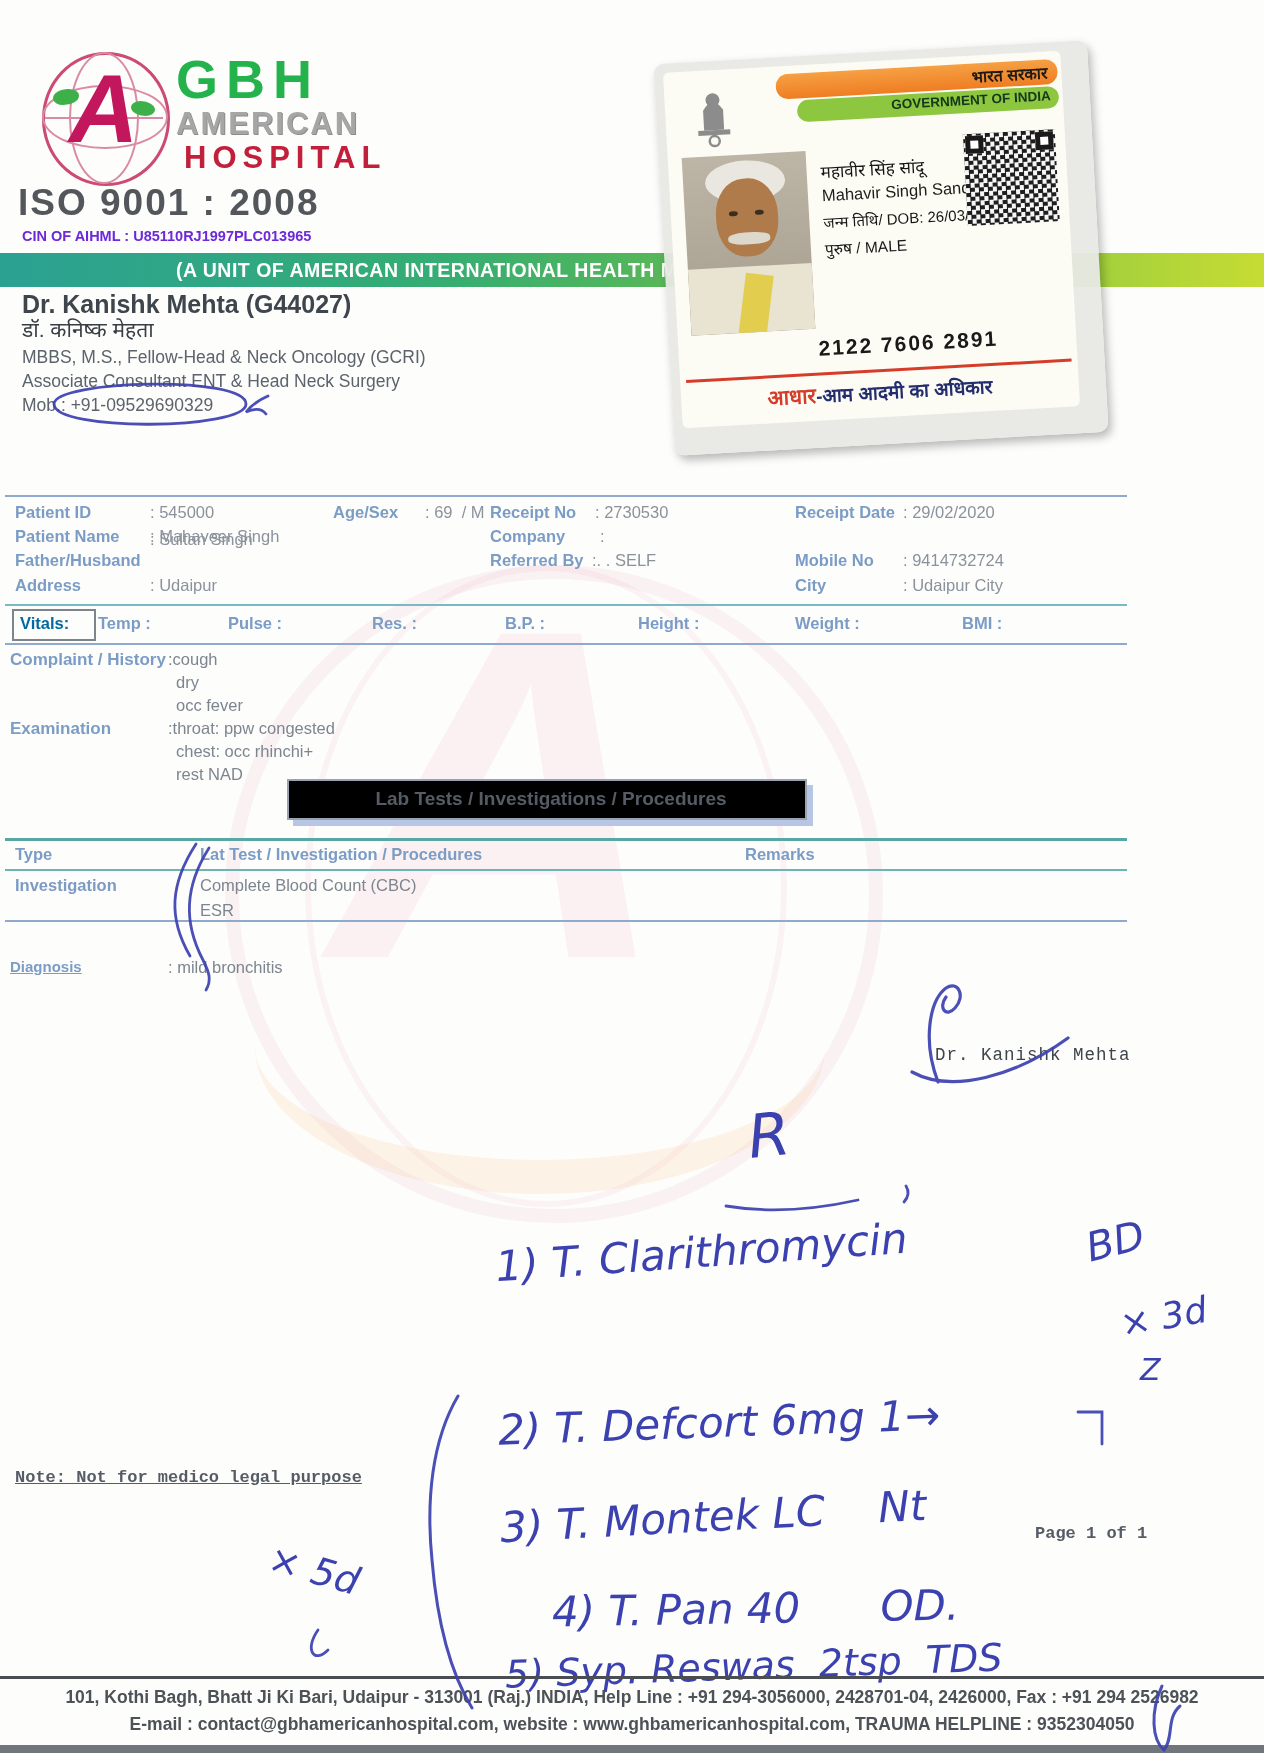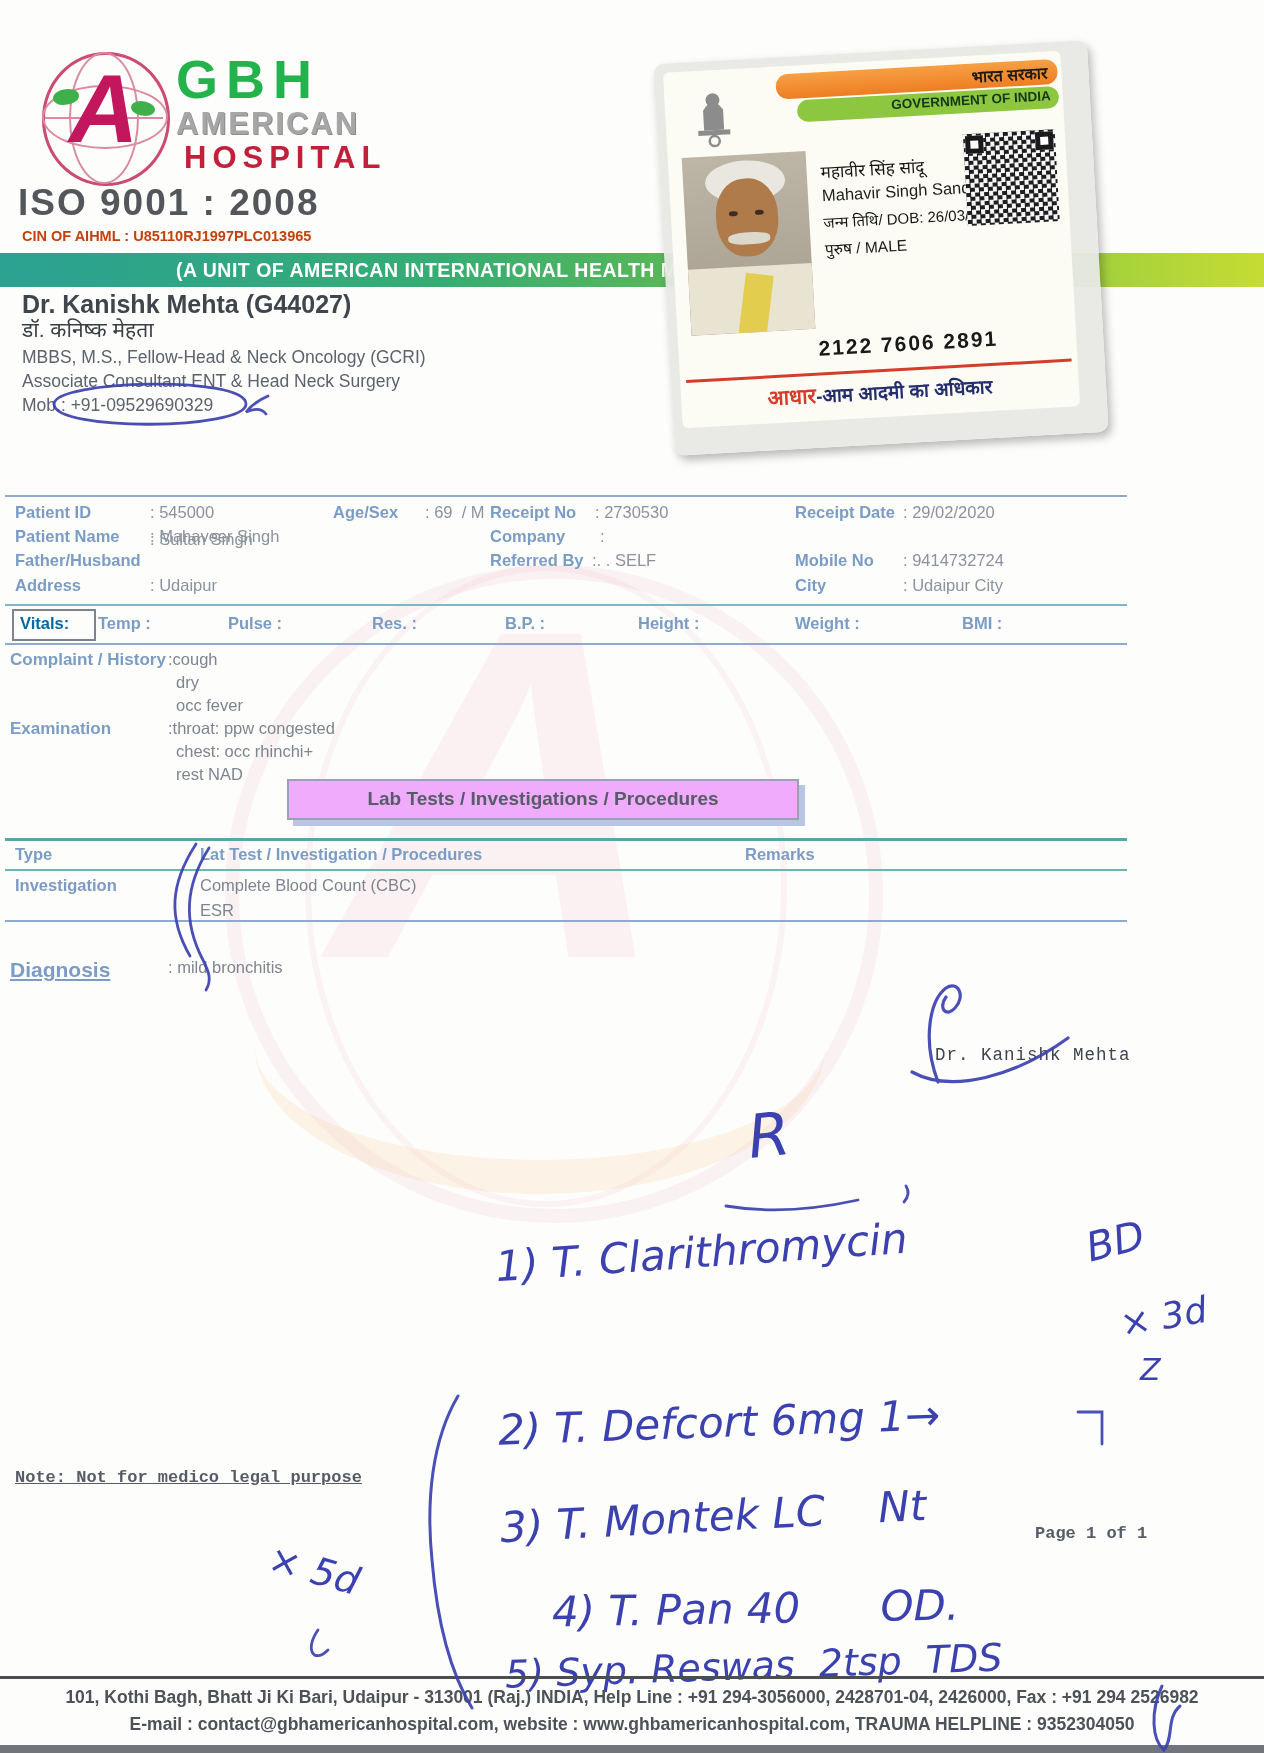--- a/index.html
+++ b/index.html
@@ -21,21 +21,21 @@
   .globe .mer1{position:absolute;left:24px;top:-3px;width:66px;height:128px;border:2px solid #d98aa5;border-radius:50%;}
   .globe .mer2{position:absolute;left:-3px;top:30px;width:122px;height:60px;border:2px solid #d98aa5;border-radius:50%;}
   .globe .eq{position:absolute;left:0;top:62px;width:118px;height:2px;background:#d98aa5;}
   .globe .bigA{position:absolute;left:24px;top:6px;font-size:96px;font-weight:bold;font-style:italic;color:#c2175c;line-height:1;}
   .globe .leaf1{position:absolute;left:8px;top:34px;width:26px;height:16px;background:#3db04a;border-radius:60% 40% 60% 40%;}
   .globe .leaf2{position:absolute;left:86px;top:46px;width:24px;height:15px;background:#3db04a;border-radius:40% 60% 40% 60%;}
   .brand-gbh{position:absolute;left:176px;top:48px;font-size:54px;font-weight:bold;letter-spacing:8px;color:#23b24b;}
   .brand-american{position:absolute;left:176px;top:106px;font-size:31px;font-weight:bold;letter-spacing:2px;color:#a6a6a6;text-shadow:1px 1px 0 #8c8c8c;}
   .brand-hospital{position:absolute;left:184px;top:140px;font-size:31px;font-weight:bold;letter-spacing:6px;color:#c21f3a;}
   .iso{position:absolute;left:18px;top:182px;font-size:37px;font-weight:bold;letter-spacing:2px;color:#53575c;}
-  .cin{position:absolute;left:22px;top:228px;font-size:14.5px;font-weight:bold;color:#c2410c;}
+  .cin{position:absolute;left:22px;top:228px;font-size:14.5px;font-weight:bold;color:#6d28d9;}
   
   .banner{position:absolute;left:0;top:253px;width:100%;height:34px;
           background:linear-gradient(90deg,#2ba193 0%,#35ad72 35%,#66bb4e 60%,#9ecf3d 85%,#c6dc33 100%);}
   .banner span{position:absolute;left:176px;top:6px;color:#ffffff;font-weight:bold;font-size:19.5px;letter-spacing:.5px;white-space:pre;}
   
   .doc-name{position:absolute;left:22px;top:290px;font-size:25px;font-weight:bold;color:#3f454d;}
   .doc-hindi{position:absolute;left:22px;top:315px;font-size:21px;color:#393e44;}
   .doc-qual{position:absolute;left:22px;top:347px;font-size:17.5px;color:#5c636c;}
   .doc-desig{position:absolute;left:22px;top:371px;font-size:17.5px;color:#5c636c;}
   .doc-mob{position:absolute;left:22px;top:395px;font-size:17.5px;color:#5c636c;}
@@ -69,21 +69,21 @@
   .aad-redline{position:absolute;left:6px;top:308px;width:386px;height:3px;background:#d63c2a;}
   .aad-slogan{position:absolute;left:0;top:316px;width:100%;text-align:center;font-weight:bold;}
   .aad-slogan .red{color:#d63c2a;font-size:21px;}
   .aad-slogan .blue{color:#242e6e;font-size:19px;}
   
   .vitals-box{position:absolute;left:12px;top:609px;width:80px;height:28px;border:2px solid #7e848c;}
   .vitals-box span{position:absolute;left:6px;top:3px;font-size:16.5px;font-weight:bold;color:#0369a1;}
   .vf{position:absolute;top:614px;font-size:16.5px;font-weight:bold;color:#7b9cc5;white-space:pre;}
   
   .lab-box{position:absolute;left:287px;top:779px;width:508px;height:37px;border:2.5px solid #97a3b0;
-           background:#f0abfc;box-shadow:6px 6px 0 0 #b7c6e2;}
+           background:#000000;box-shadow:6px 6px 0 0 #b7c6e2;padding-left:8px;}
   .lab-box span{display:block;text-align:center;line-height:36px;font-size:19px;font-weight:bold;color:#555c66;}
   
   .foot-sep{position:absolute;left:0;top:1676px;width:100%;height:3px;background:#4a4d52;}
   .foot1{position:absolute;left:0;top:1687px;width:100%;text-align:center;font-size:17.5px;font-weight:bold;color:#4d5258;}
   .foot2{position:absolute;left:0;top:1714px;width:100%;text-align:center;font-size:17.5px;font-weight:bold;color:#4d5258;}
   .foot-bar{position:absolute;left:0;top:1745px;width:100%;height:8px;background:#71767c;}
   .pen-overlay{position:absolute;left:0;top:0;width:1264px;height:1753px;pointer-events:none;z-index:8;}
 </style>
 </head>
 <body>
@@ -211,21 +211,21 @@
   <div class="hline" style="top:838px;height:3px;background:#57a8a4;"></div>
   <span class="abs lbl" style="left:15px;top:845px;">Type</span>
   <span class="abs lbl" style="left:200px;top:845px;">Lat Test / Investigation / Procedures</span>
   <span class="abs lbl" style="left:745px;top:845px;">Remarks</span>
   <div class="hline" style="top:869px;height:2px;background:#6cb6b2;"></div>
   <span class="abs lbl" style="left:15px;top:876px;font-weight:bold;color:#7d9ac2;">Investigation</span>
   <span class="abs val" style="left:200px;top:876px;color:#7d858f;">Complete Blood Count (CBC)</span>
   <span class="abs val" style="left:200px;top:901px;color:#7d858f;">ESR</span>
   <div class="hline" style="top:920px;height:2px;background:#8fa9cf;"></div>
 
-  <span class="abs lbl" style="left:10px;top:958px;font-size:21px;text-decoration:underline;">Diagnosis</span>
+  <span class="abs lbl" style="left:10px;top:958px;font-size:15px;text-decoration:underline;">Diagnosis</span>
   <span class="abs val" style="left:168px;top:958px;color:#7d858f;">: mild bronchitis</span>
 
   <span class="abs mono" style="left:935px;top:1045px;font-size:17.5px;letter-spacing:1px;color:#3f454d;">Dr. Kanishk Mehta</span>
 
   <span class="abs hw" style="left:748px;top:1100px;font-size:60px;transform:rotate(-6deg);">R</span>
   <span class="abs hw" style="left:495px;top:1228px;font-size:42px;transform:rotate(-4deg);">1) T. Clarithromycin</span>
   <span class="abs hw" style="left:1086px;top:1218px;font-size:40px;transform:rotate(-14deg);">BD</span>
   <span class="abs hw" style="left:1120px;top:1296px;font-size:36px;transform:rotate(-10deg);">× 3d</span>
   <span class="abs hw" style="left:1140px;top:1352px;font-size:30px;">Z</span>
   <span class="abs hw" style="left:498px;top:1398px;font-size:42px;transform:rotate(-2deg);">2) T. Defcort 6mg 1→</span>

